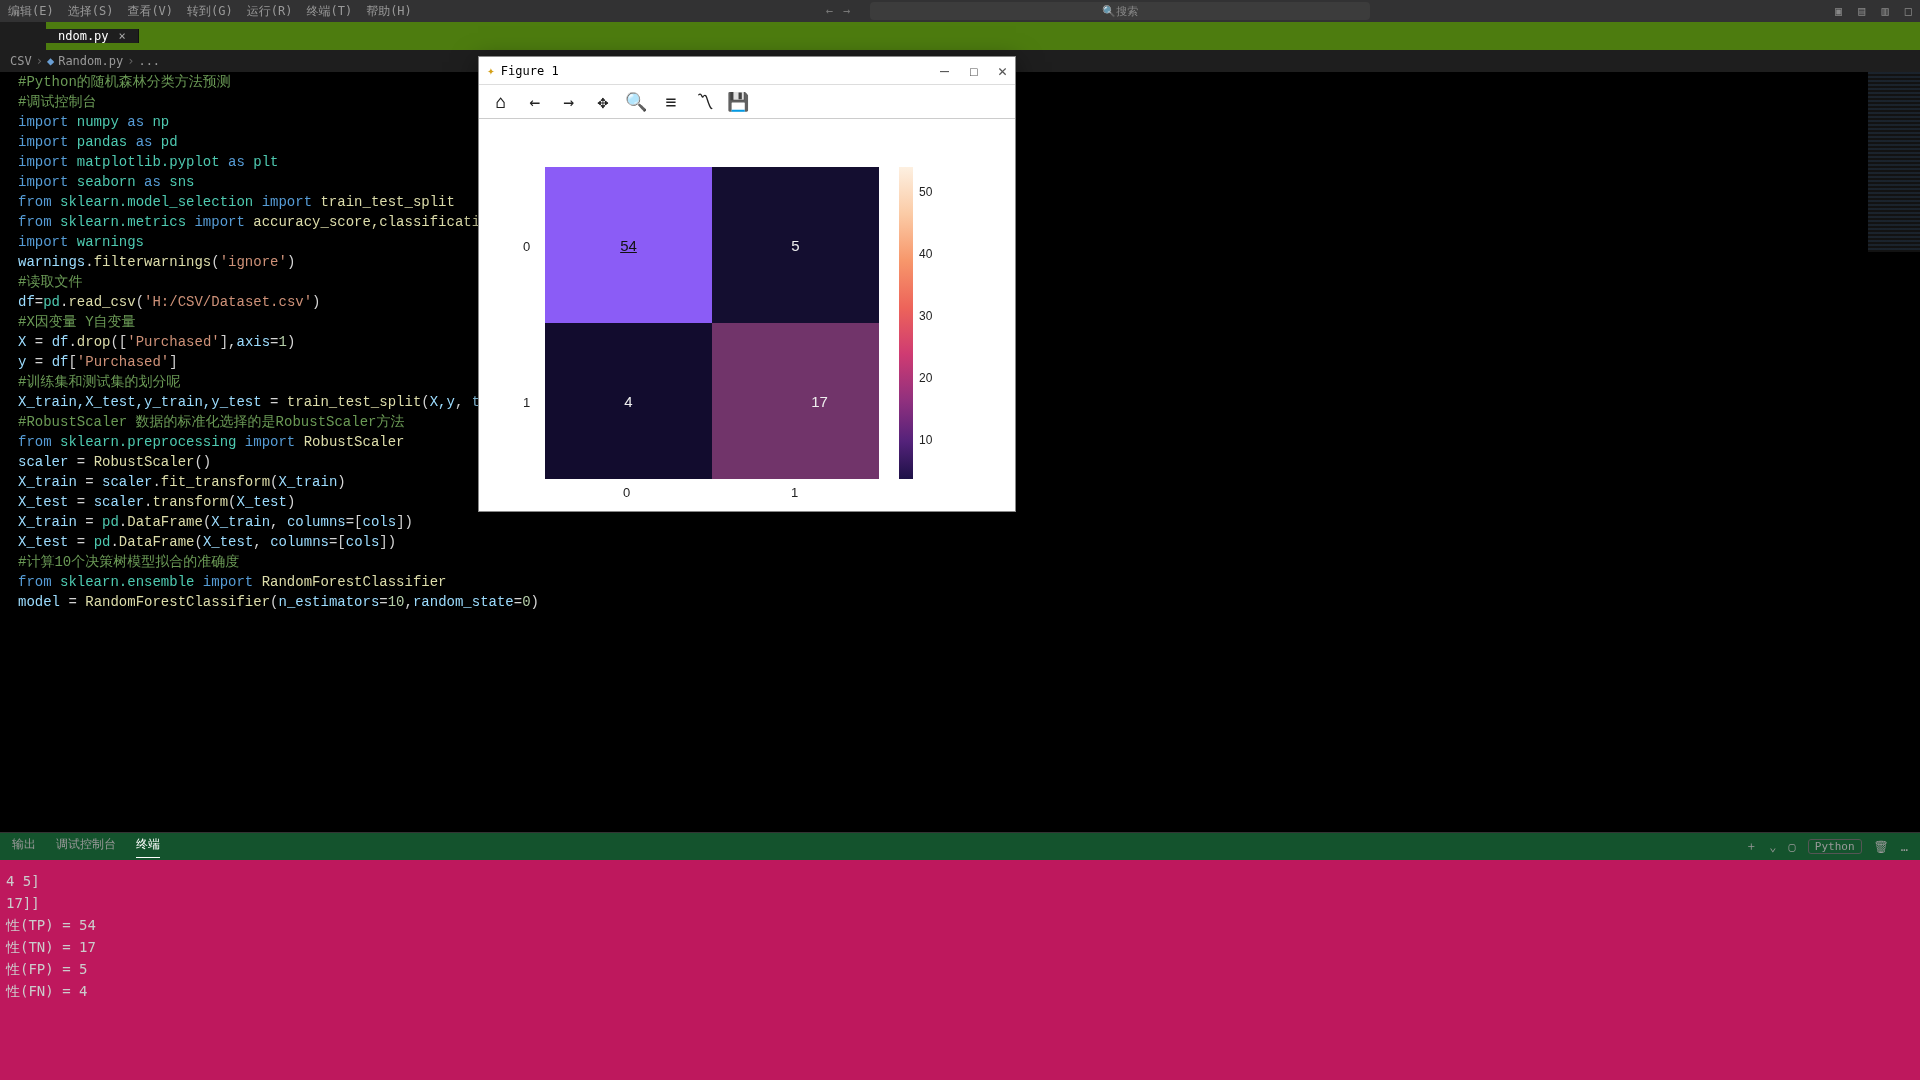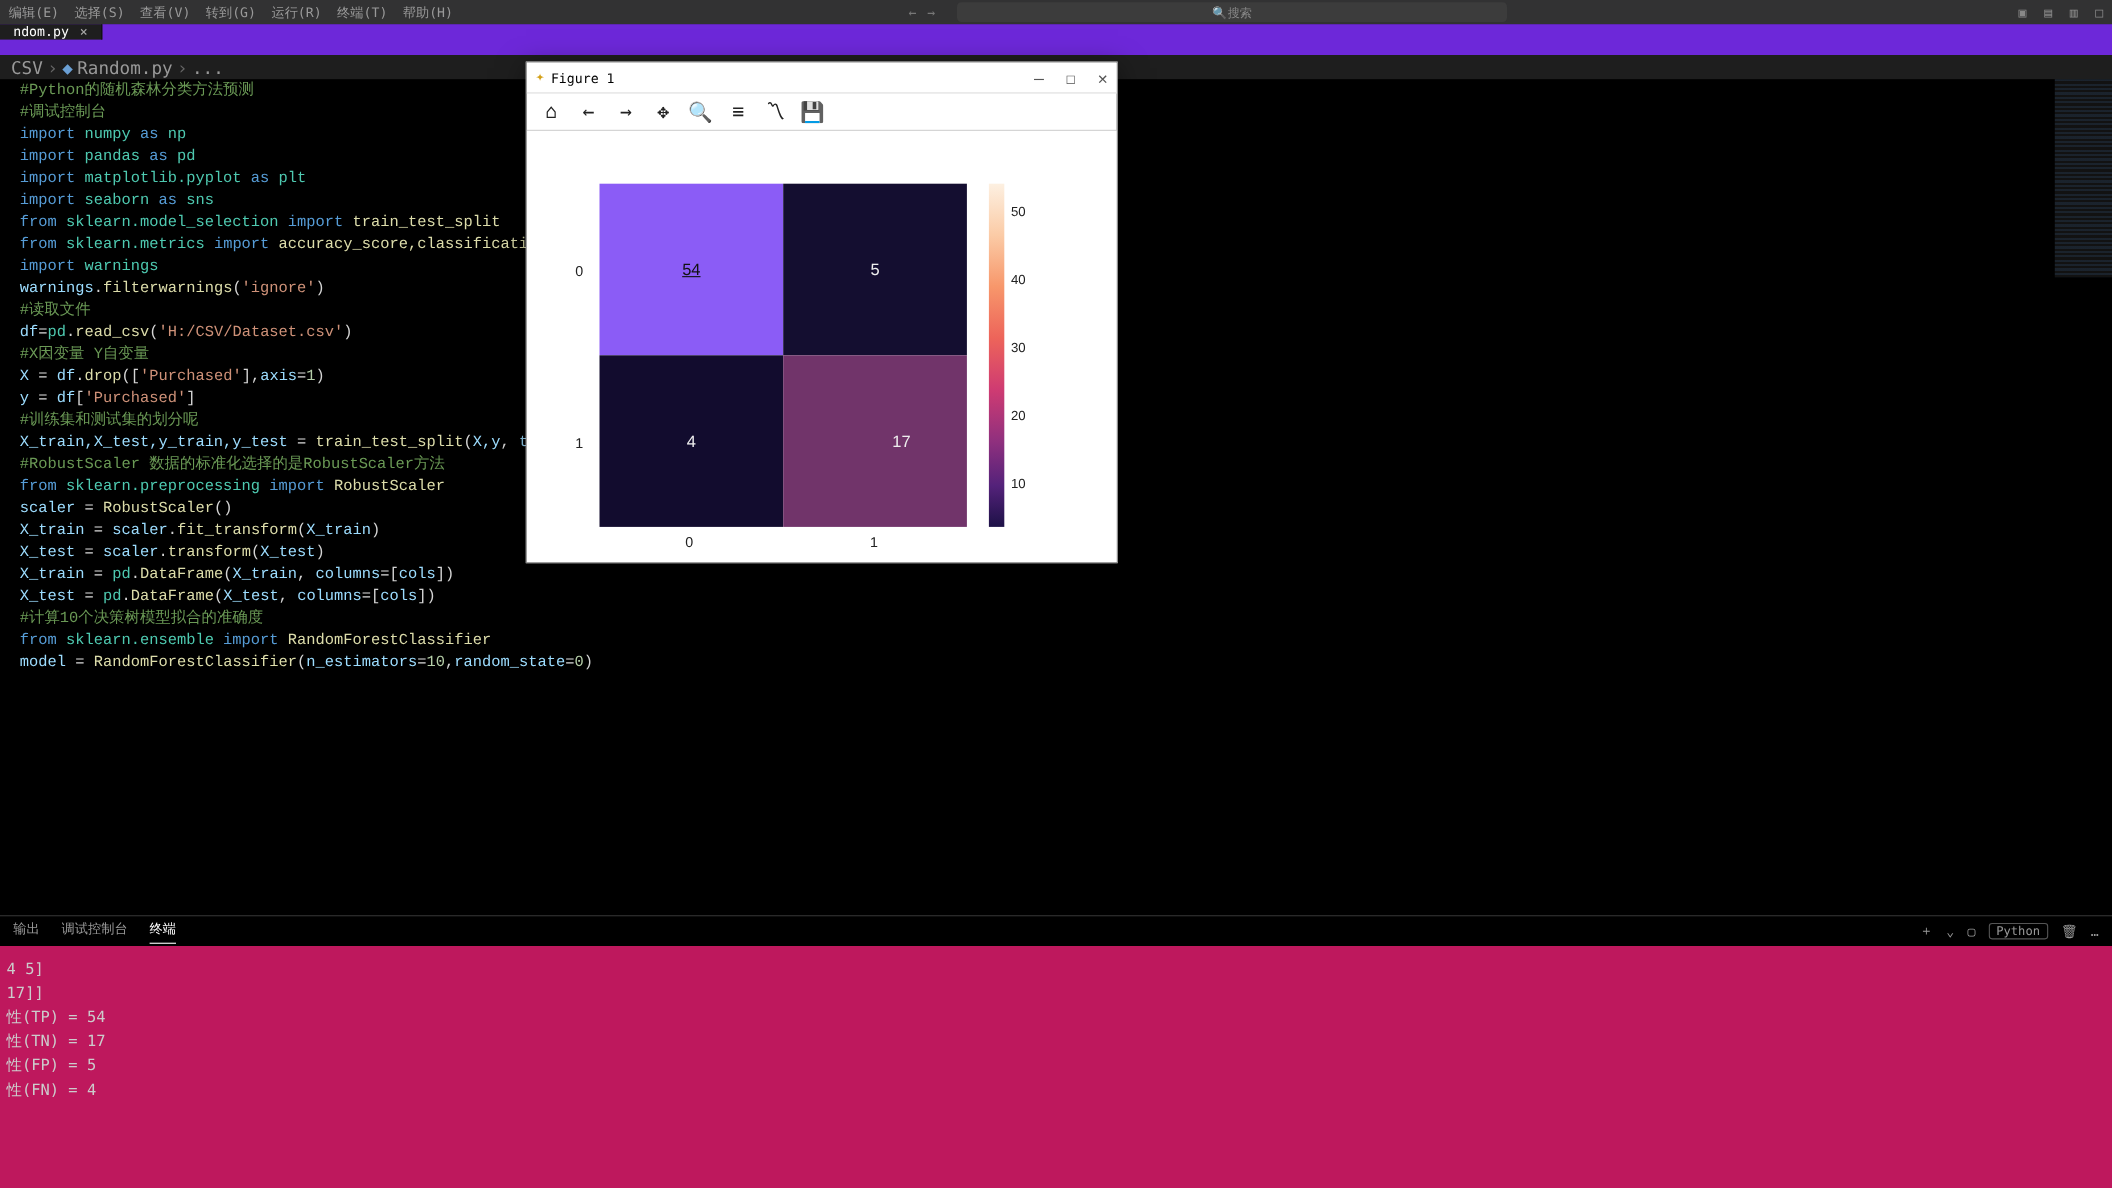--- a/index.html
+++ b/index.html
@@ -32,41 +32,42 @@
   height: 18px;
   display: flex;
   align-items: center;
   justify-content: center;
   color: #888;
   font-size: 11px;
 }
 .menubar .right-icons { margin-left: auto; display:flex; gap:16px; color:#888;}
 .tabbar {
   height: 28px;
-  background: #6d28d9;
-  display: flex;
-  align-items: flex-start;
+  background: #4d7c0f;
+  display: flex;
+  align-items: center;
+  margin-left: 46px;
 }
 .tab {
   background: #1e1e1e;
   color: #fff;
   padding: 0 12px;
   display: flex;
   align-items: center;
   font-size: 12px;
   border-right: 1px solid #111;
 }
 .tab .close { margin-left: 10px; color:#aaa; cursor:pointer;}
 .breadcrumb {
   height: 22px;
   background: #1e1e1e;
   display: flex;
   align-items: center;
   padding: 0 10px;
-  font-size: 16px;
+  font-size: 12px;
   color: #999;
 }
 .breadcrumb .sep { margin: 0 4px; color:#666;}
 .breadcrumb .file-icon { color:#6a9fd4; margin-right:4px;}
 .editor {
   position: absolute;
   top: 72px;
   left: 0;
   right: 0;
   bottom: 240px;
@@ -94,21 +95,21 @@
   height: 180px;
   background: repeating-linear-gradient(#2c3a4a 0 2px, #1e1e1e 2px 4px);
   opacity: 0.6;
 }
 .panel-tabs {
   position: absolute;
   bottom: 220px;
   left: 0;
   right: 0;
   height: 28px;
-  background: #000000;
+  background: #14532d;
   border-top: 1px solid #333;
   display:flex;
   align-items:center;
   padding: 0 12px;
   font-size: 12px;
   color: #999;
 }
 .panel-tabs .ptab { margin-right: 20px; padding-bottom:4px; cursor:pointer;}
 .panel-tabs .ptab.active { color:#fff; border-bottom:1px solid #fff;}
 .panel-tabs .right { margin-left:auto; display:flex; align-items:center; gap:12px;}

